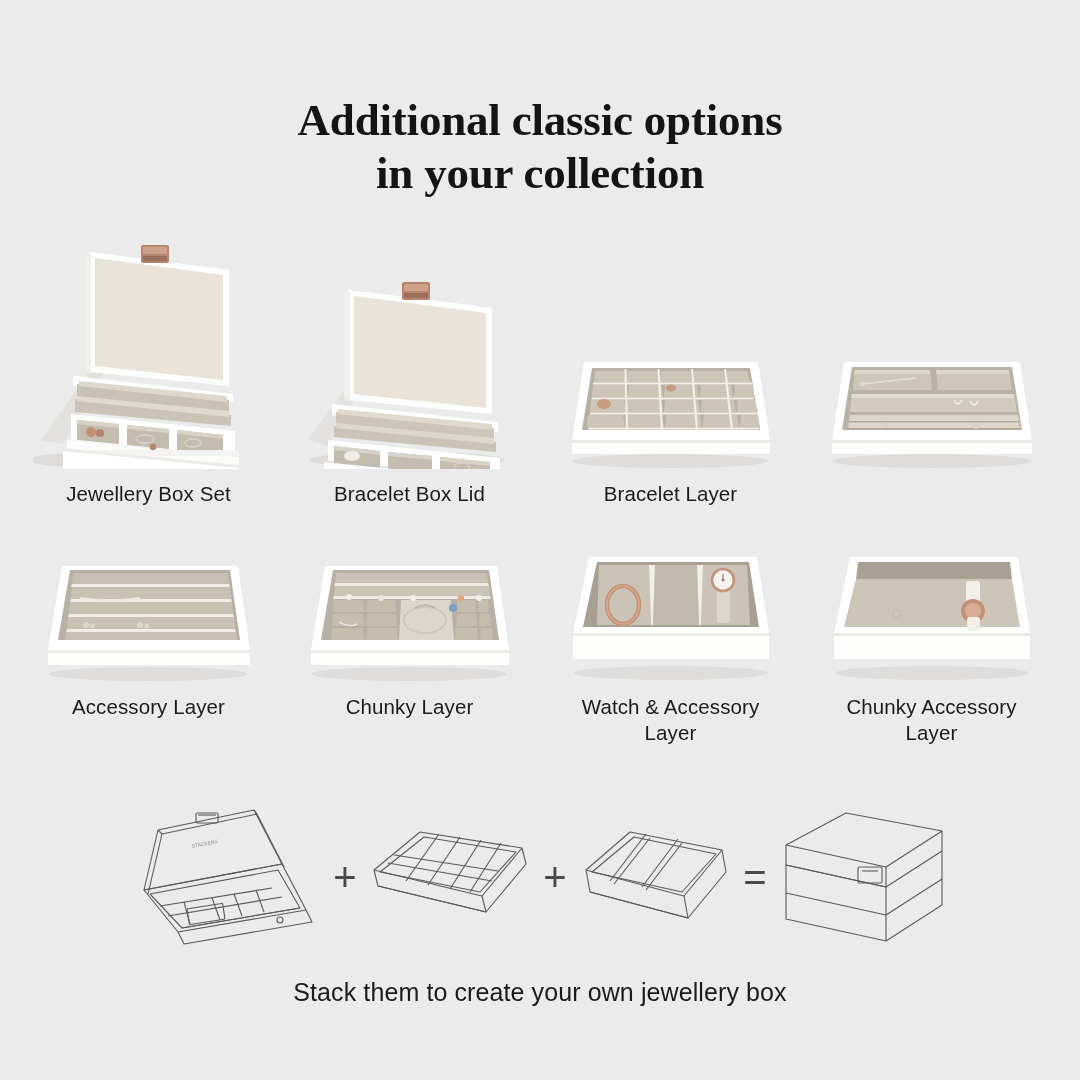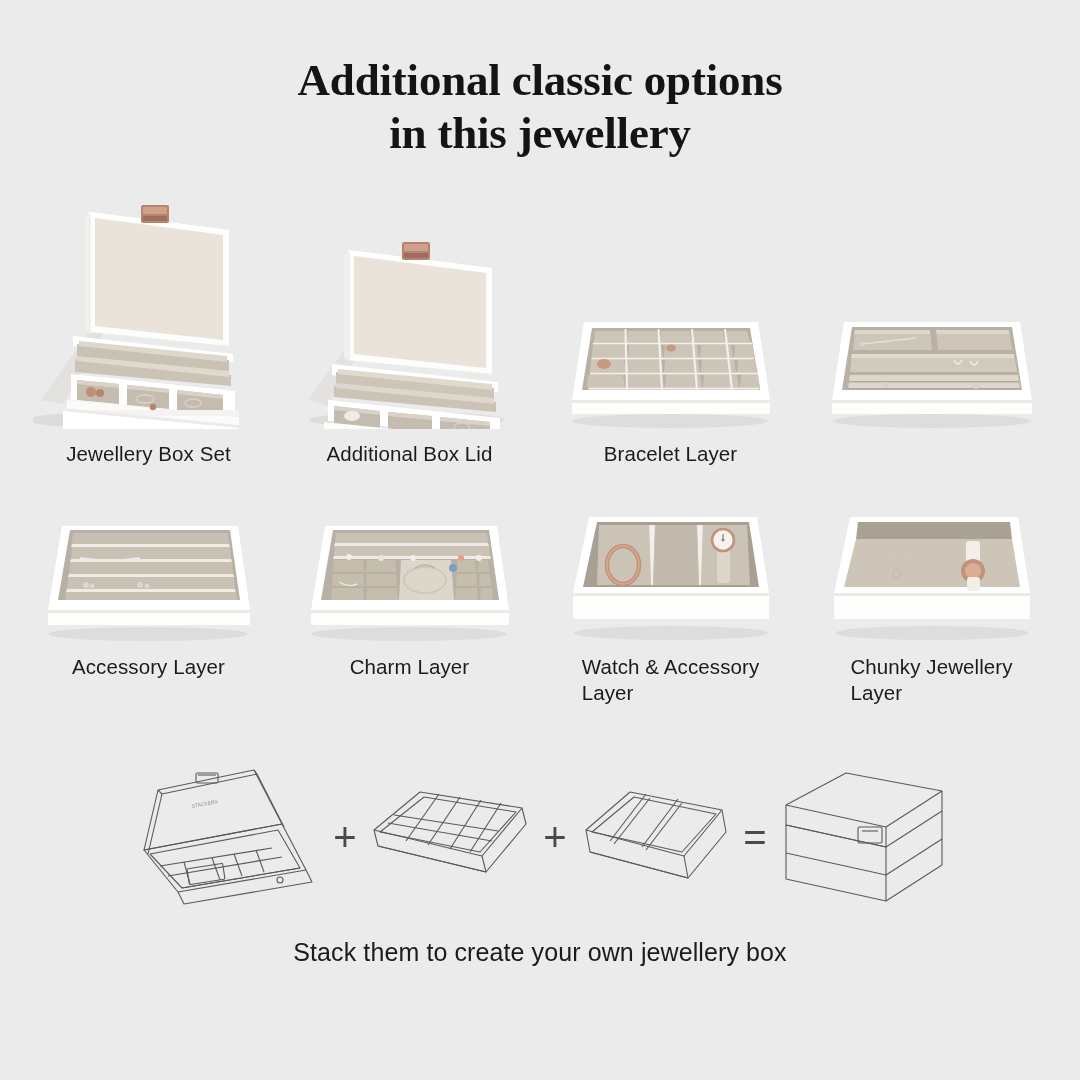--- a/index.html
+++ b/index.html
@@ -9,21 +9,21 @@
     height: 1080px;
     background: #ebebeb;
     font-family: "Liberation Sans", sans-serif;
     overflow: hidden;
     position: relative;
   }
 
   
   .heading {
     text-align: center;
-    padding-top: 54px;
+    padding-top: 94px;
     font-family: "Liberation Serif", serif;
     font-weight: bold;
     font-size: 45px;
     line-height: 1.17;
     color: #141414;
     letter-spacing: -0.2px;
   }
   .heading .line { display: block; }
 
   
@@ -45,20 +45,21 @@
     display: flex;
     align-items: flex-end;
     justify-content: center;
     position: relative;
   }
   .row2 .stage { height: 150px; }
   .caption {
     margin-top: 12px;
     font-size: 20.5px;
     color: #1b1b1b;
+    text-align: center;
     line-height: 1.28;
     letter-spacing: 0.1px;
   }
 
   
   .prod { display: block; }
 
   
   .lineart {
     margin-top: 46px;
@@ -84,21 +85,21 @@
     font-size: 25px;
     color: #1b1b1b;
     letter-spacing: 0.1px;
   }
 </style>
 </head>
 <body>
 
 <div class="heading">
   <span class="line">Additional classic options</span>
-  <span class="line">in this jewellery</span>
+  <span class="line">in your collection</span>
 </div>
 
 <div class="grid row1">
 
   <div class="cell">
     <div class="stage">
       <svg class="prod" width="232" height="225" viewBox="0 0 232 225">
         <ellipse cx="100" cy="216" rx="105" ry="9" fill="#dedcda"></ellipse>
         <path d="M8 196 L62 120 L70 130 L30 200 Z" fill="#e1dfdc" opacity="0.85"></path>
 
@@ -188,21 +189,21 @@
           <path d="M86 188 L130 192 L130 196 L86 192 Z"></path>
           <path d="M138 193 L188 198 L188 202 L138 197 Z"></path>
         </g>
         <ellipse cx="50" cy="192" rx="8" ry="5" fill="#f0ece5"></ellipse>
         <ellipse cx="160" cy="203" rx="8" ry="4" fill="none" stroke="#d7d2c8" stroke-width="1.3"></ellipse>
 
         <path d="M22 198 L200 216 L200 232 L22 215 Z" fill="#fcfcfb"></path>
         <circle cx="112" cy="212" r="3.2" fill="#b5856f"></circle>
       </svg>
     </div>
-    <div class="caption">Additional Box Lid</div>
+    <div class="caption">Bracelet Box Lid</div>
   </div>
 
   <div class="cell">
     <div class="stage">
       <svg class="prod" width="210" height="125" viewBox="0 0 210 125">
         <ellipse cx="104" cy="117" rx="98" ry="7" fill="#dfdddb"></ellipse>
 
         <path d="M18 18 L192 18 L204 96 L6 96 Z" fill="#ffffff"></path>
 
         <path d="M26 24 L184 24 L194 86 L16 86 Z" fill="#b8b0a4"></path>
@@ -367,21 +368,21 @@
         <circle cx="110" cy="46" r="3" fill="#f2efe9"></circle>
         <circle cx="158" cy="46" r="3" fill="#dfa37f"></circle>
         <circle cx="176" cy="46" r="3" fill="#f2efe9"></circle>
         <circle cx="150" cy="56" r="4" fill="#7c9fc4"></circle>
         <path d="M36 70 q10 6 18 2" stroke="#eeeae3" stroke-width="1.4" fill="none"></path>
 
         <path d="M8 98 L206 98 L206 113 L8 113 Z" fill="#fdfdfc"></path>
         <path d="M8 98 L206 98 L206 101 L8 101 Z" fill="#eceae7"></path>
       </svg>
     </div>
-    <div class="caption">Charm Layer</div>
+    <div class="caption">Chunky Layer</div>
   </div>
 
   <div class="cell">
     <div class="stage">
       <svg class="prod" width="212" height="135" viewBox="0 0 212 135">
         <ellipse cx="106" cy="126" rx="97" ry="7" fill="#dfdddb"></ellipse>
         <path d="M24 10 L192 10 L204 86 L8 86 Z" fill="#ffffff"></path>
         <path d="M32 15 L184 15 L194 80 L18 80 Z" fill="#a9a094"></path>
 
         <path d="M34 18 L84 18 L86 78 L32 78 Z" fill="#cbc3b6"></path>
@@ -429,21 +430,21 @@
         <rect x="140" y="34" width="14" height="26" rx="3" fill="#f2efe9"></rect>
         <circle cx="147" cy="64" r="12" fill="#c2927a"></circle>
         <circle cx="147" cy="64" r="8" fill="#d9ae94"></circle>
         <rect x="141" y="70" width="13" height="14" rx="3" fill="#f2efe9"></rect>
 
         <path d="M8 86 L204 86 L204 112 L8 112 Z" fill="#fdfdfc"></path>
         <path d="M8 86 L204 86 L204 89 L8 89 Z" fill="#eceae7"></path>
       </svg>
     </div>
     <div class="caption">
-      <span>Chunky Jewellery</span><br>
+      <span>Chunky Accessory</span><br>
       <span>Layer</span>
     </div>
   </div>
 </div>
 
 <div class="lineart">
 
   <svg width="190" height="150" viewBox="0 0 190 150">
     <g fill="none" stroke="#5a5a5a" stroke-width="1.1" stroke-linejoin="round">
       <path d="M14 88 L28 28 L124 8 L152 62 Z"></path>

